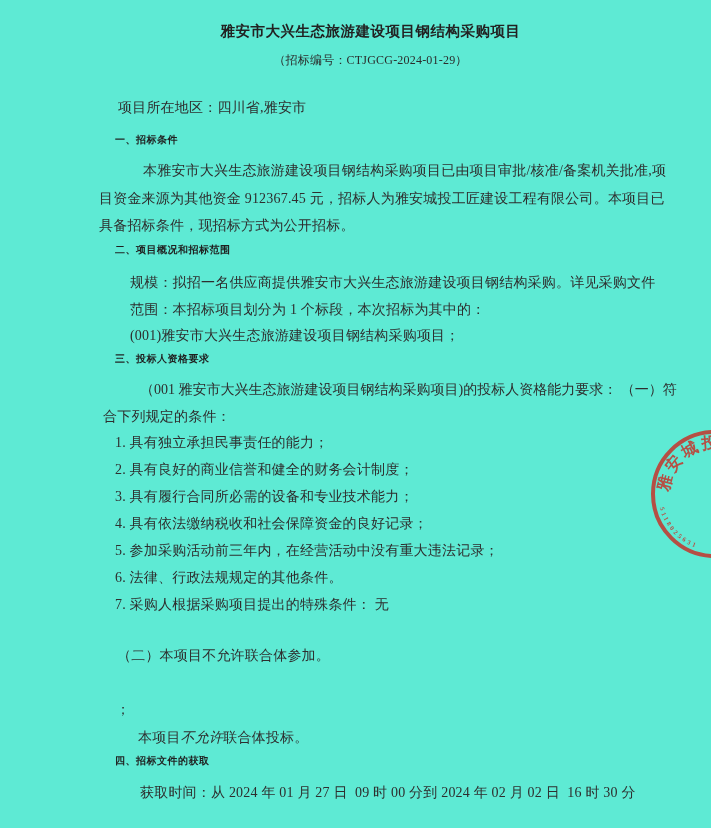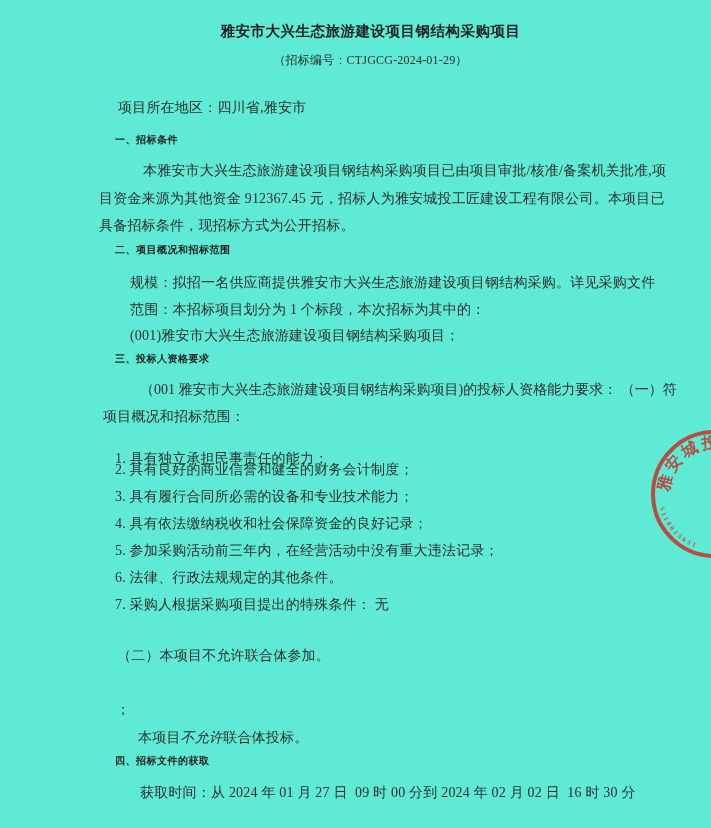--- a/index.html
+++ b/index.html
@@ -59,23 +59,23 @@
   <div class="ln" style="left:99px;top:190px;">目资金来源为其他资金 912367.45 元，招标人为雅安城投工匠建设工程有限公司。本项目已</div>
   <div class="ln" style="left:99px;top:217px;">具备招标条件，现招标方式为公开招标。</div>
 
   <div class="ln" style="left:130px;top:274px;">规模：拟招一名供应商提供雅安市大兴生态旅游建设项目钢结构采购。详见采购文件</div>
   <div class="ln hd" style="left:115px;top:243px;">二、项目概况和招标范围</div>
   <div class="ln" style="left:130px;top:301px;">范围：本招标项目划分为 1 个标段，本次招标为其中的：</div>
   <div class="ln" style="left:130px;top:327px;">(001)雅安市大兴生态旅游建设项目钢结构采购项目；</div>
 
   <div class="ln hd" style="left:115px;top:352px;">三、投标人资格要求</div>
   <div class="ln" style="left:140px;top:381px;letter-spacing:0;">（001 雅安市大兴生态旅游建设项目钢结构采购项目)的投标人资格能力要求： （一）符</div>
-  <div class="ln" style="left:103px;top:408px;">项目概况和招标范围：</div>
+  <div class="ln" style="left:103px;top:408px;">合下列规定的条件：</div>
 
-  <div class="ln" style="left:115px;top:450px;">1. 具有独立承担民事责任的能力；</div>
+  <div class="ln" style="left:115px;top:434px;">1. 具有独立承担民事责任的能力；</div>
   <div class="ln" style="left:115px;top:461px;">2. 具有良好的商业信誉和健全的财务会计制度；</div>
   <div class="ln" style="left:115px;top:488px;">3. 具有履行合同所必需的设备和专业技术能力；</div>
   <div class="ln" style="left:115px;top:515px;">4. 具有依法缴纳税收和社会保障资金的良好记录；</div>
   <div class="ln" style="left:115px;top:542px;">5. 参加采购活动前三年内，在经营活动中没有重大违法记录；</div>
   <div class="ln" style="left:115px;top:569px;">6. 法律、行政法规规定的其他条件。</div>
   <div class="ln" style="left:115px;top:596px;">7. 采购人根据采购项目提出的特殊条件： 无</div>
 
   <div class="ln" style="left:117px;top:647px;">（二）本项目不允许联合体参加。</div>
   <div class="ln" style="left:116px;top:701px;">；</div>
 

